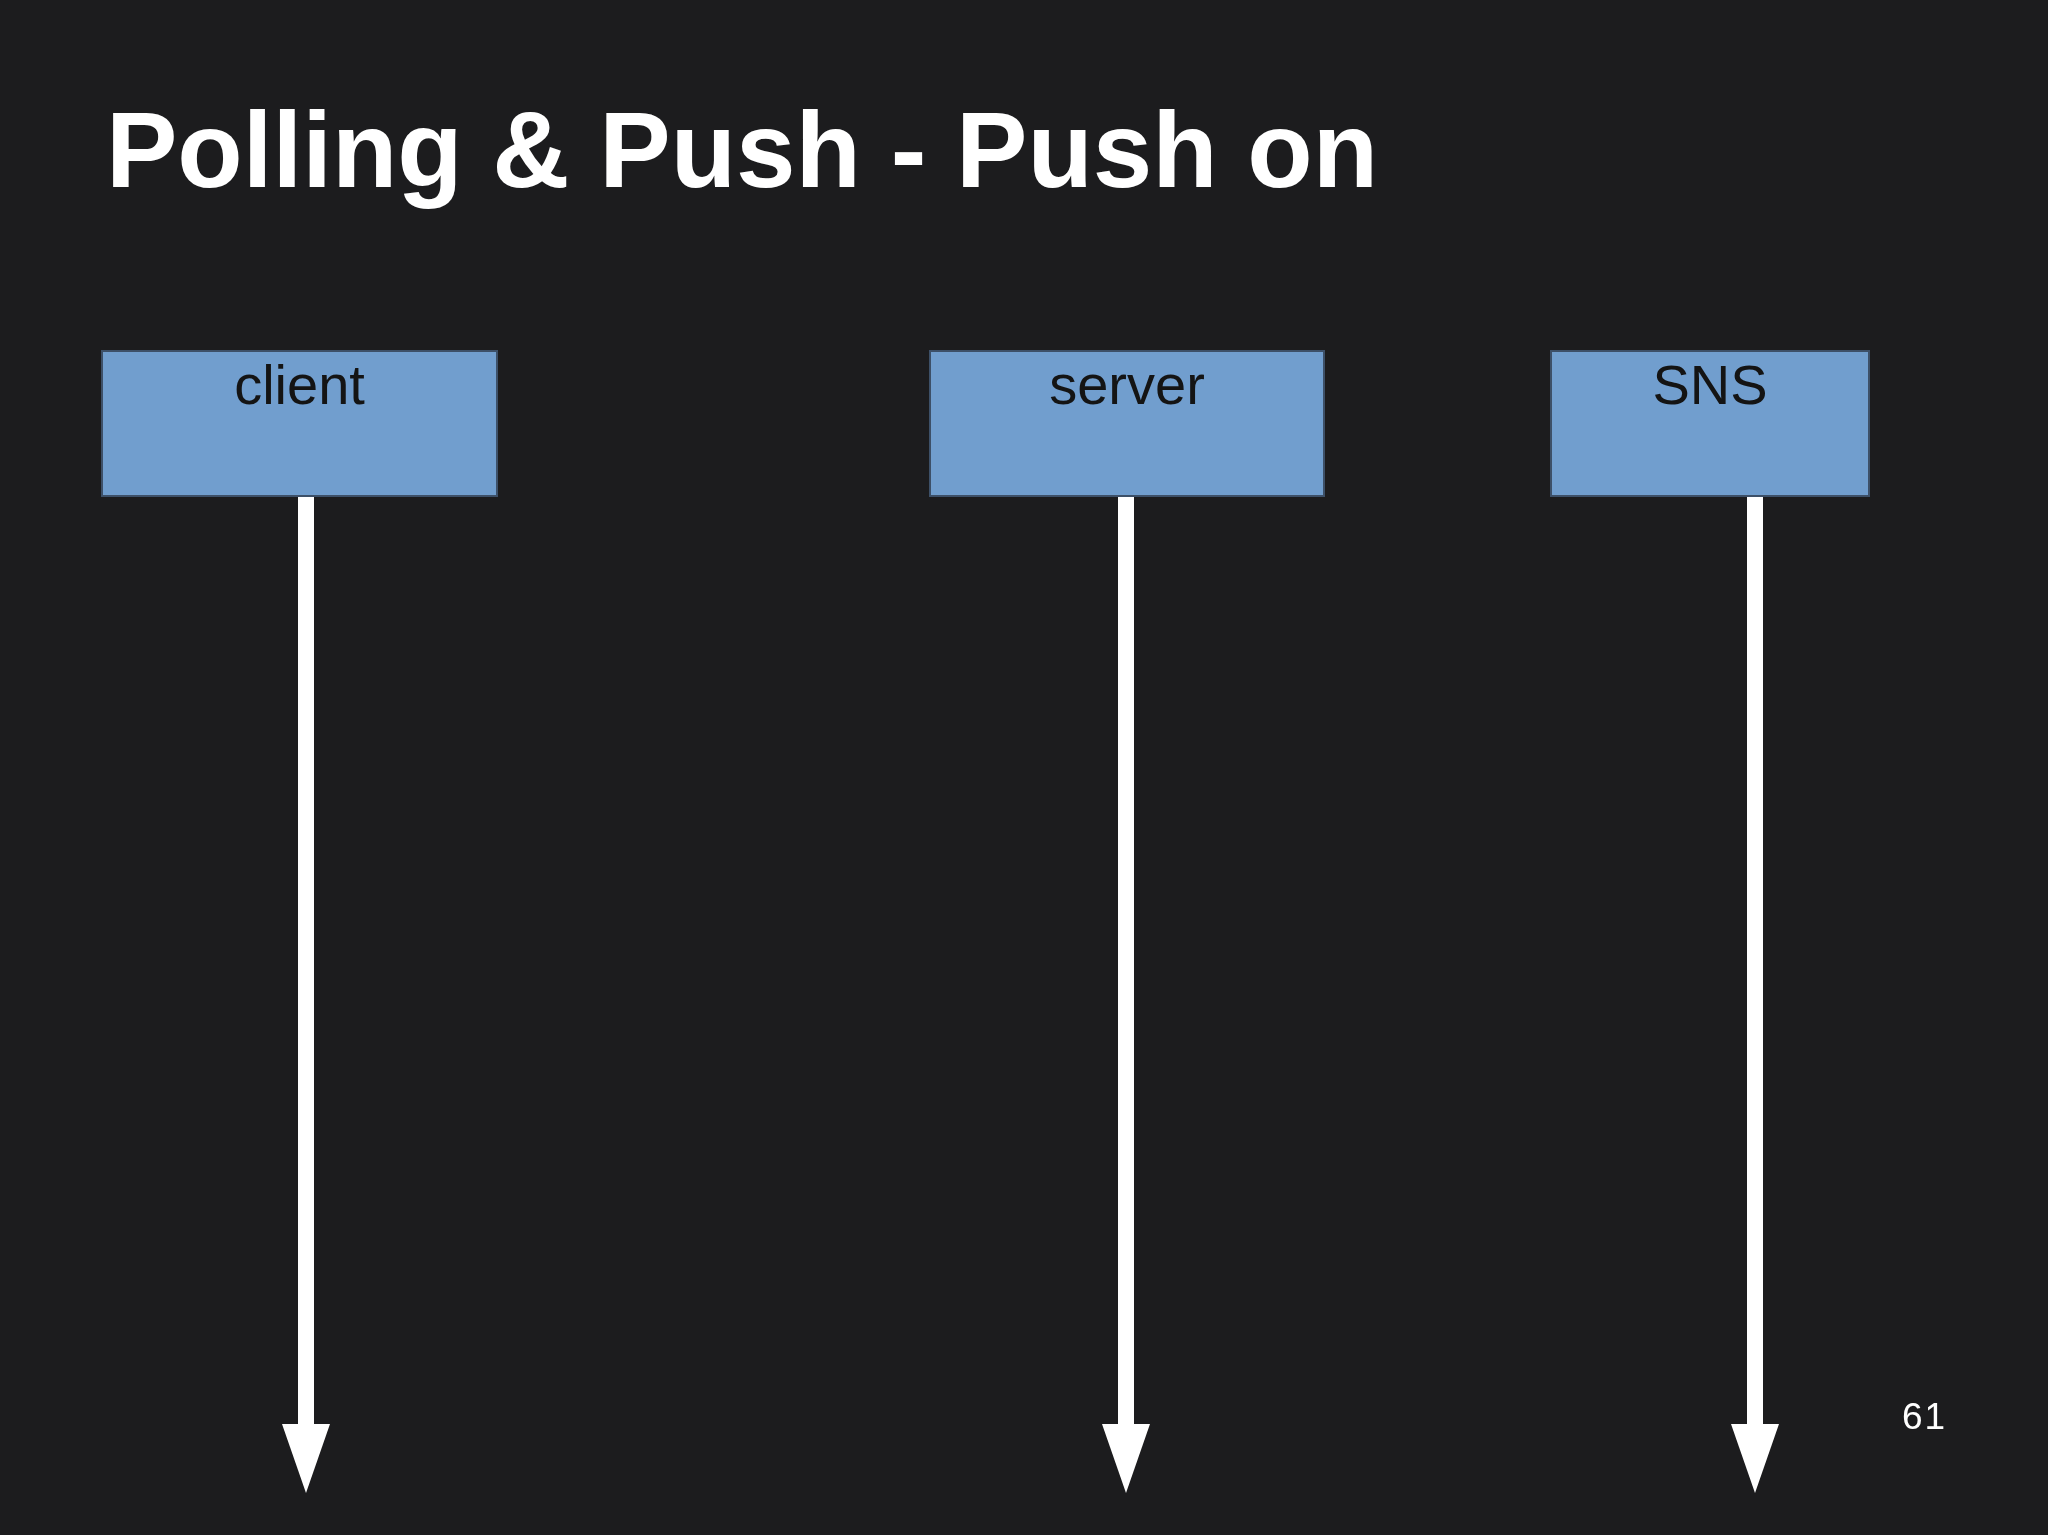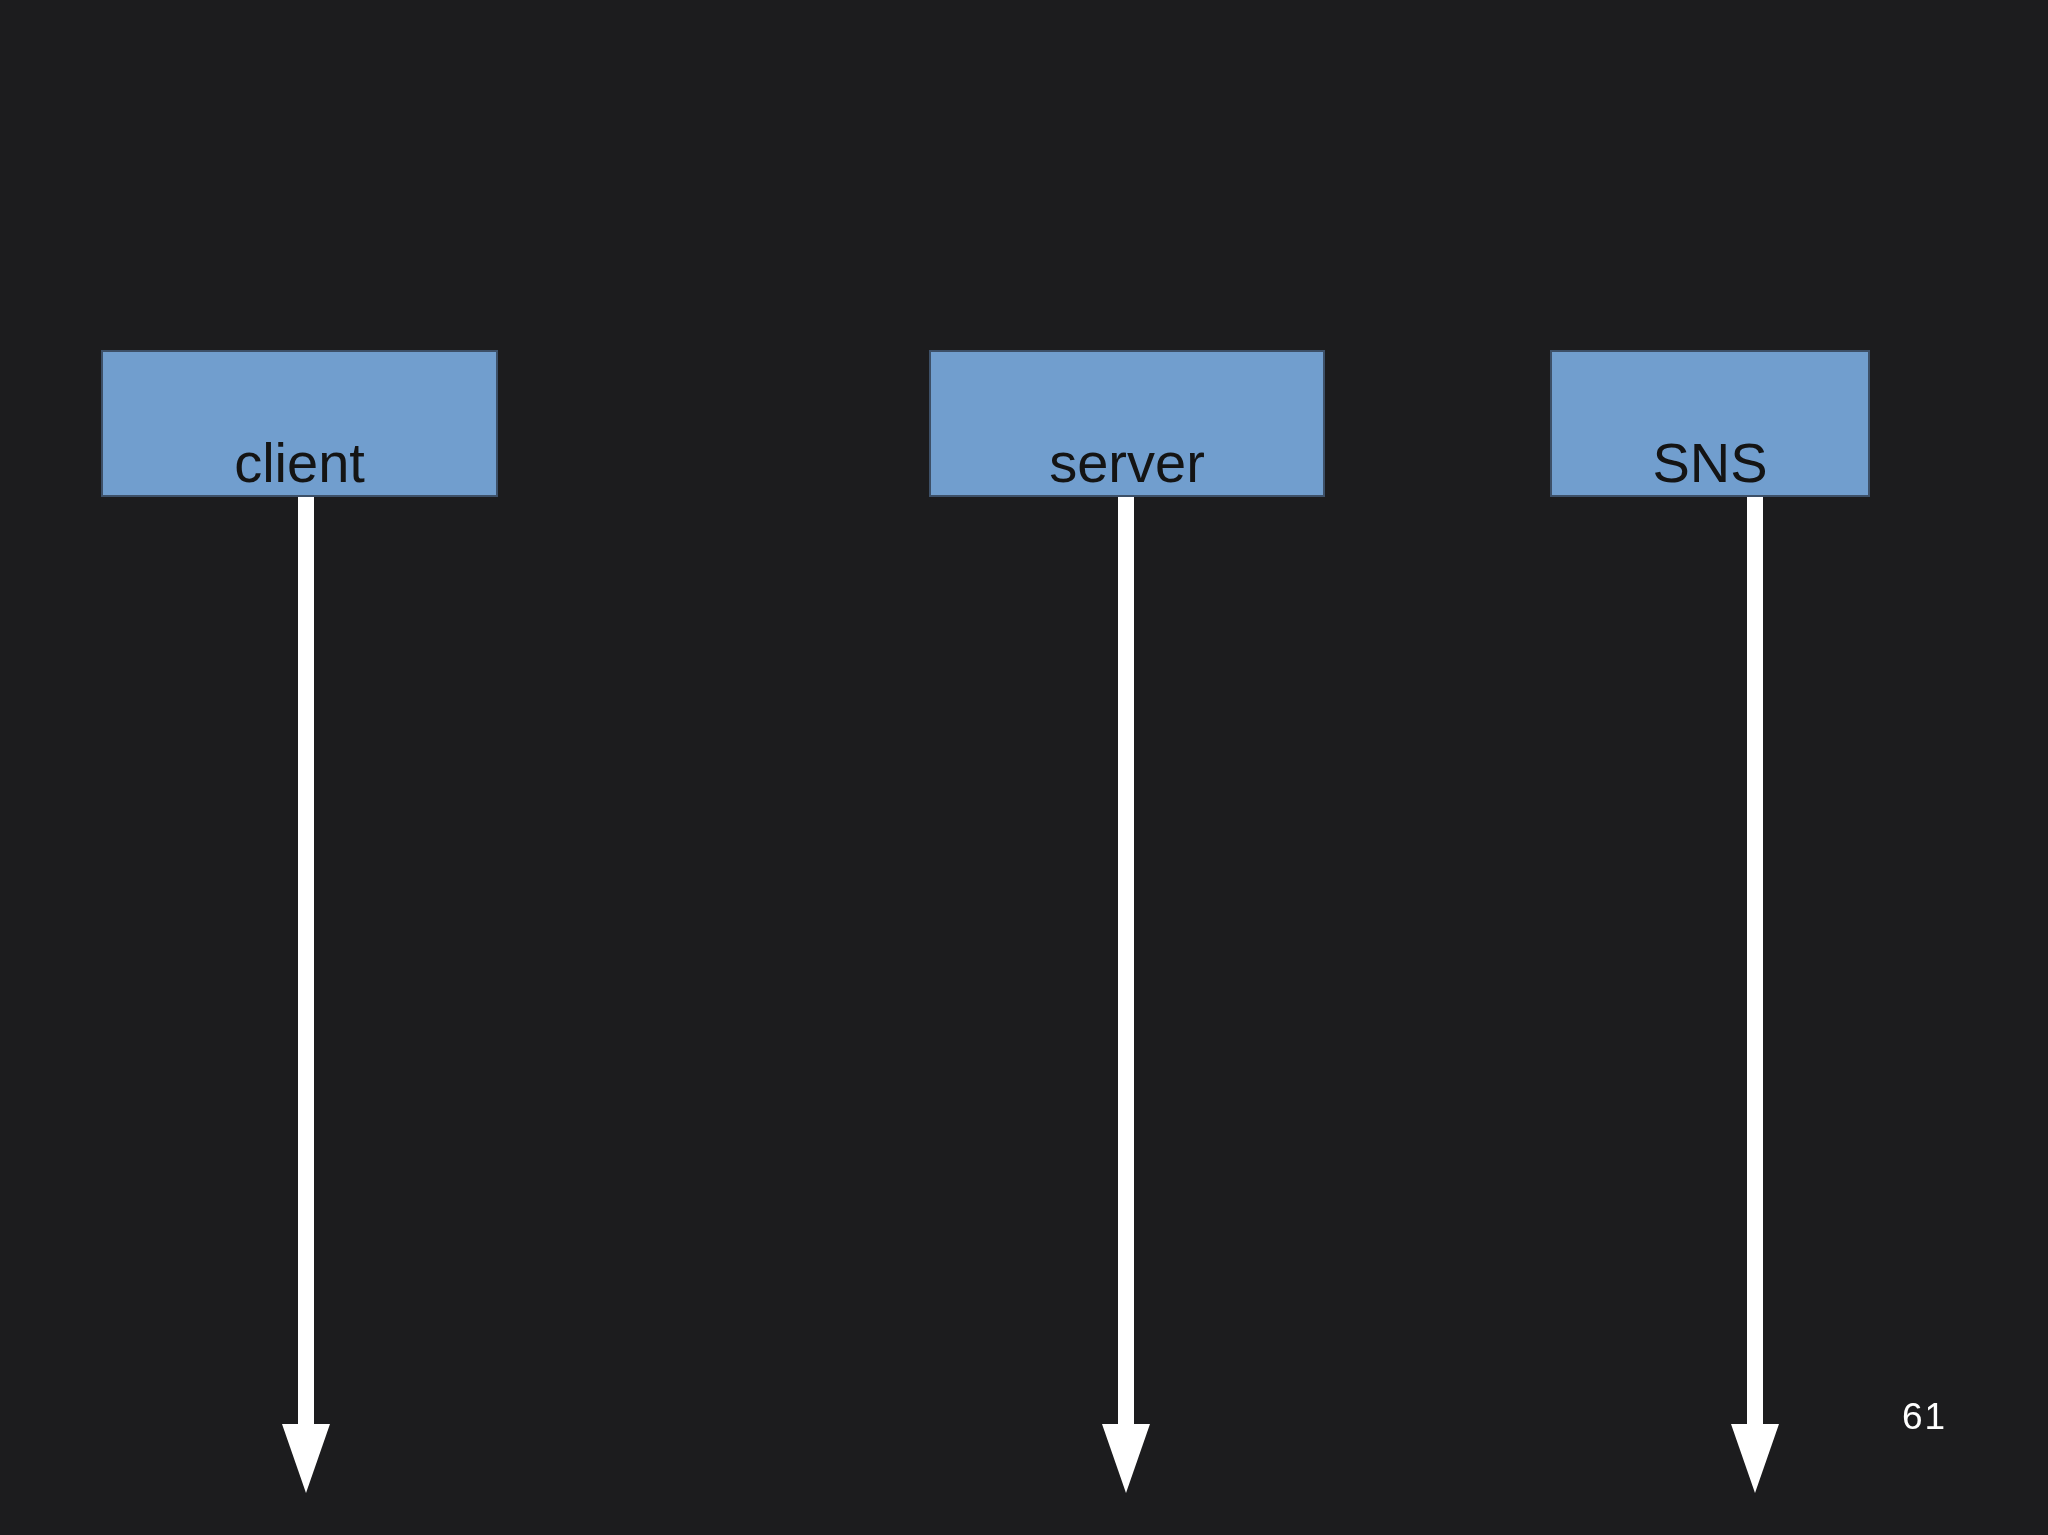--- a/index.html
+++ b/index.html
@@ -31,21 +31,21 @@
     color: var(--title-text);
     white-space: nowrap;
   }
   .actor {
     position: absolute;
     top: 350px;
     width: 397px; height: 147px;
     background: var(--actor-fill);
     border: 2px solid var(--actor-border);
     display: flex;
-    align-items: flex-end;
+    align-items: flex-start;
     justify-content: center;
     color: var(--actor-text);
     font-size: 56px;
   }
   .actor-client { left: 101px; }
   .actor-server { left: 921px; width: 396px; margin-left: 8px; }
   .actor-sns    { left: 1550px; width: 320px; }
   .lifeline {
     position: absolute;
     top: 497px;
@@ -74,20 +74,21 @@
     font-size: 37px;
     color: var(--title-text);
     letter-spacing: 2px;
   }
 </style>
 </head>
 <body>
 
 <div class="slide">
 
+  <h1 class="title">Polling &amp; Push - Push on</h1>
 
   <div class="actor actor-client">
     <span>client</span>
   </div>
 
   <div class="actor actor-server">
     <span>server</span>
   </div>
 
   <div class="actor actor-sns">

